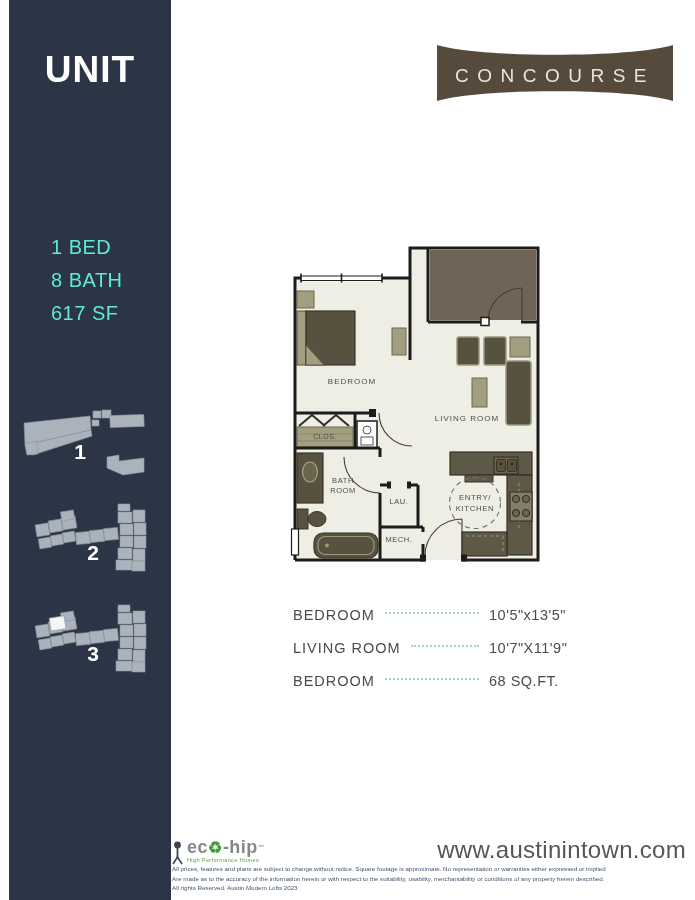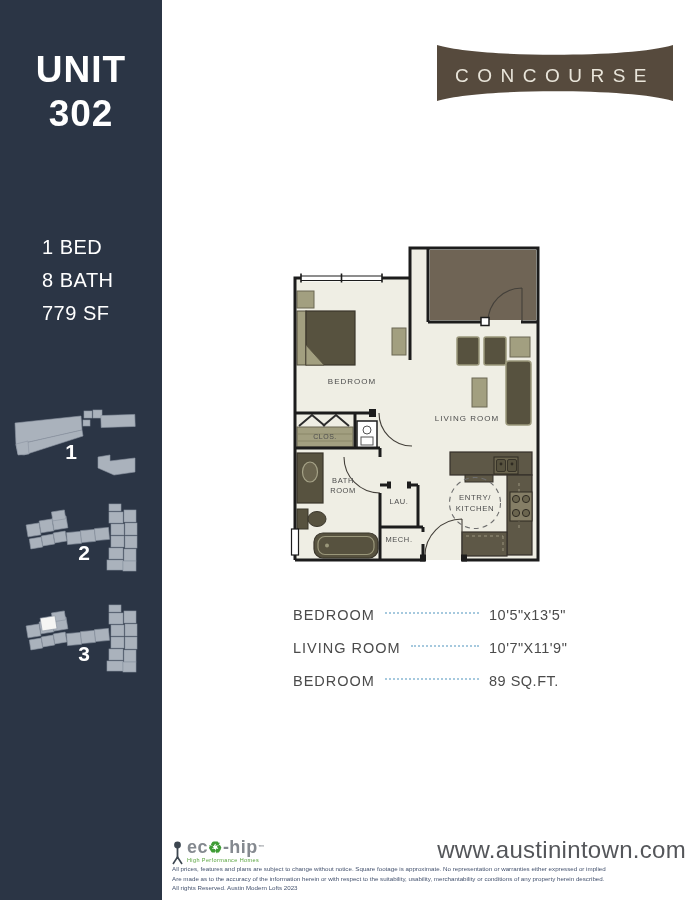--- a/index.html
+++ b/index.html
@@ -5,31 +5,31 @@
   * { margin:0; padding:0; box-sizing:border-box; }
   html,body { width:695px; height:900px; }
   body {
     position:relative;
     background:#ffffff;
     font-family:"Liberation Sans", sans-serif;
     overflow:hidden;
   }
   
   .sidebar {
-    position:absolute; left:0; top:0; width:162px; height:900px;
+    position:absolute; left:9px; top:0; width:162px; height:900px;
     background:#2b3545;
   }
   .unit-block {
     position:absolute; top:48px; left:0; width:162px;
     text-align:center; color:#ffffff; font-weight:bold;
     font-size:37px; line-height:44px; letter-spacing:1px;
   }
   .specs {
     position:absolute; top:231px; left:42px;
-    color:#ffffff; font-size:20px; line-height:33px; letter-spacing:0.5px;
+    color:#5eead4; font-size:20px; line-height:33px; letter-spacing:0.5px;
     list-style:none;
   }
   .bldg { position:absolute; }
   .bldg svg { display:block; }
   .bldg-num { font-weight:bold; fill:#ffffff; font-size:21px; font-family:"Liberation Sans",sans-serif; }
   
   .brand { position:absolute; left:437px; top:45px; width:236px; height:56px; }
   
   .plan { position:absolute; left:285px; top:245px; width:300px; height:350px; }
   .plan text { font-family:"Liberation Sans",sans-serif; fill:#4d4d4d; }
@@ -77,26 +77,25 @@
       <rect x="93" y="58" width="16" height="10"></rect>
       <rect x="109" y="59" width="13" height="10"></rect>
       <rect x="95" y="2" width="12" height="7"></rect>
     </g>
   </defs>
 </svg>
 
 <div class="sidebar">
   <div class="unit-block">
     <div>UNIT</div>
-    <div>302</div>
   </div>
   <ul class="specs">
     <li>1 BED</li>
     <li>8 BATH</li>
-    <li>779 SF</li>
+    <li>617 SF</li>
   </ul>
 
   <div class="bldg" style="left:10px; top:408px;">
     <svg width="134" height="76" viewBox="0 0 134 76">
       <g fill="#aab2bc" stroke="#8b94a1" stroke-width="0.6">
         <polygon points="5,15 71,8 72,22 6,37"></polygon>
         <polygon points="6,37 72,22 73,28 14,47 8,46"></polygon>
         <polygon points="6,36 18,33 19,46 8,47"></polygon>
         <rect x="74" y="3" width="8" height="7"></rect>
         <rect x="83" y="2" width="9" height="8"></rect>
@@ -246,21 +245,21 @@
     <span class="dim-value">10'5"x13'5"</span>
   </div>
   <div class="dim-row">
     <span class="dim-room">LIVING ROOM</span>
     <span class="dim-leader"></span>
     <span class="dim-value">10'7"X11'9"</span>
   </div>
   <div class="dim-row">
     <span class="dim-room">BEDROOM</span>
     <span class="dim-leader"></span>
-    <span class="dim-value">89 SQ.FT.</span>
+    <span class="dim-value">68 SQ.FT.</span>
   </div>
 </div>
 
 <div class="ecohip">
   <svg class="eco-mark" width="11" height="24" viewBox="0 0 11 24">
     <circle cx="5.5" cy="4" r="3.4" fill="#3c4650"></circle>
     <rect x="4.6" y="7" width="1.8" height="11" fill="#3c4650"></rect>
     <path d="M1,23 L5.5,16 L10,23" stroke="#3c4650" stroke-width="1.6" fill="none"></path>
   </svg>
   <div>

